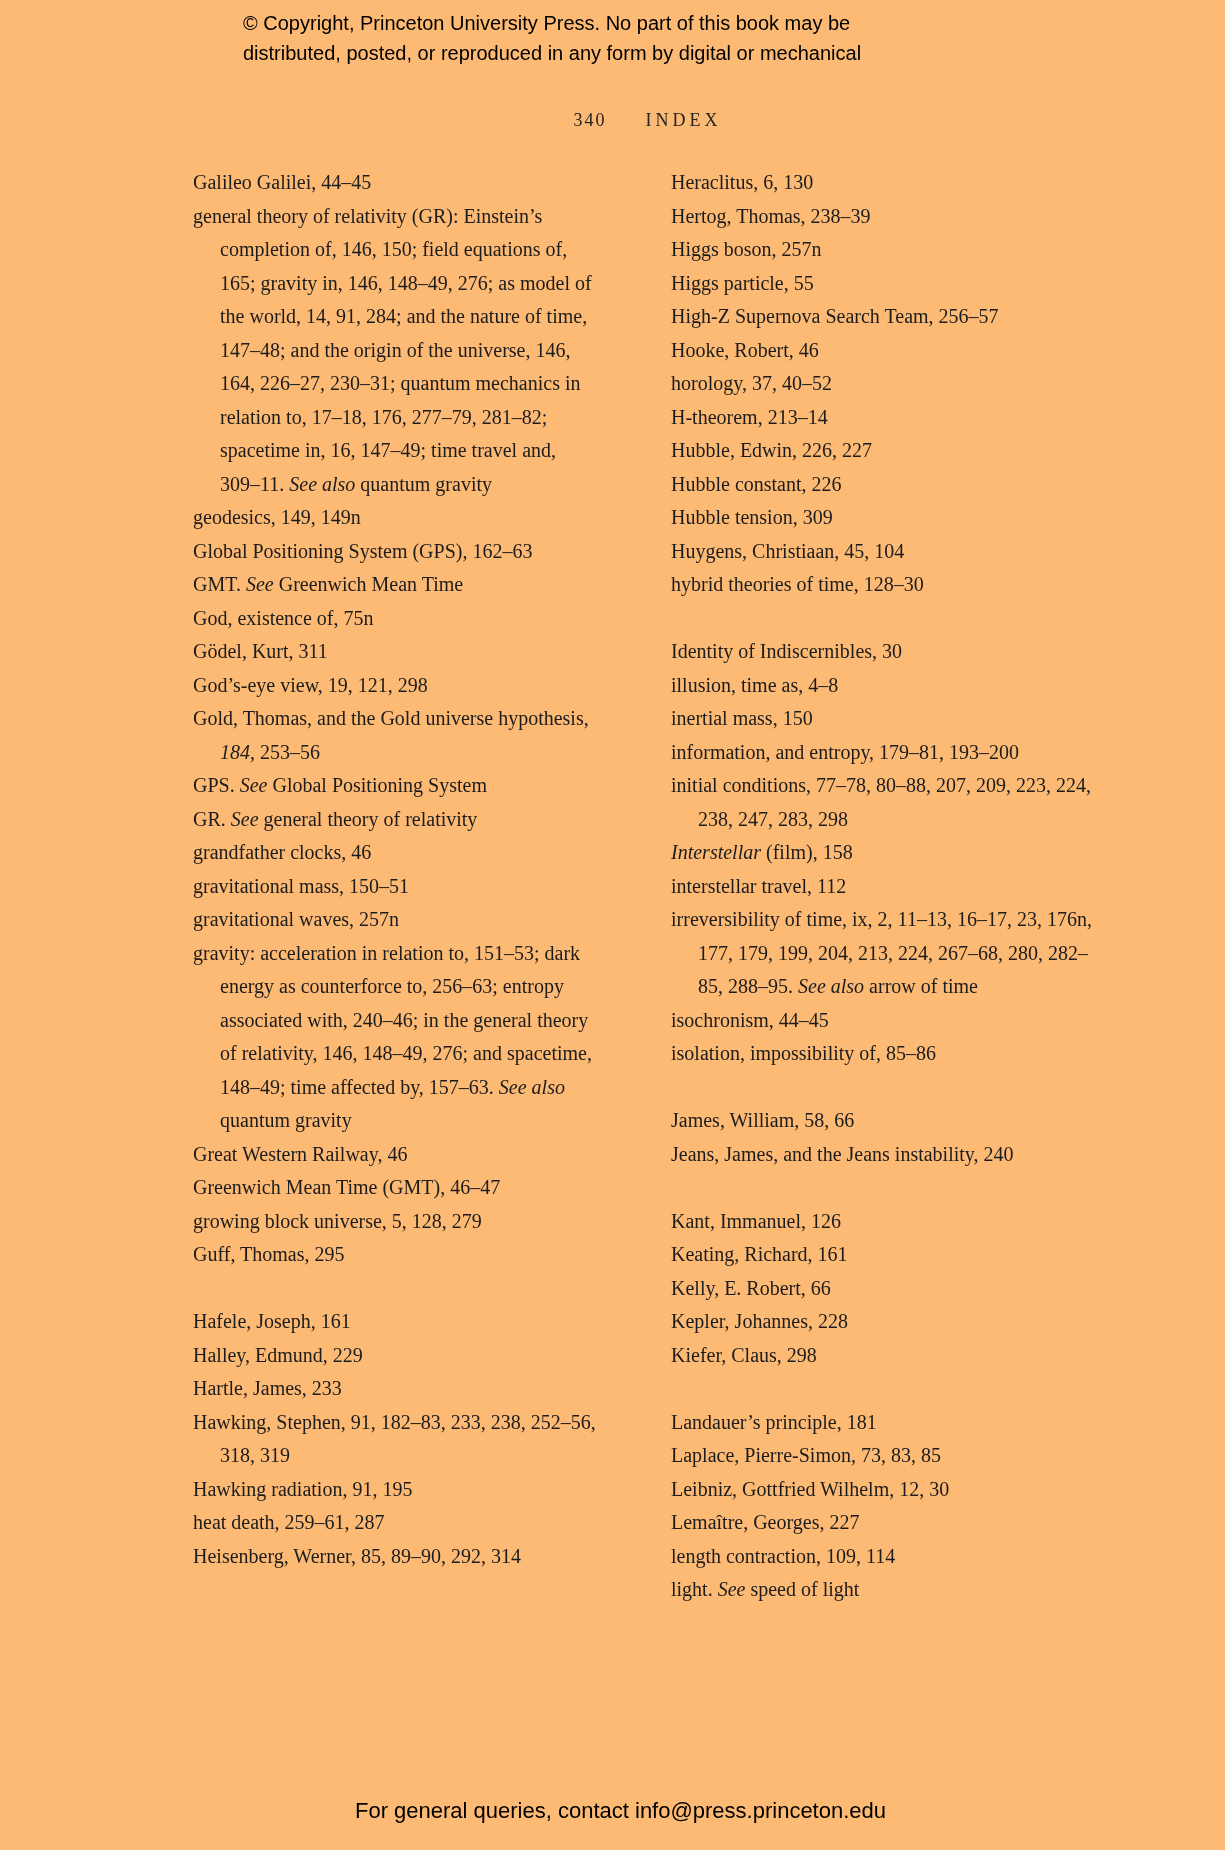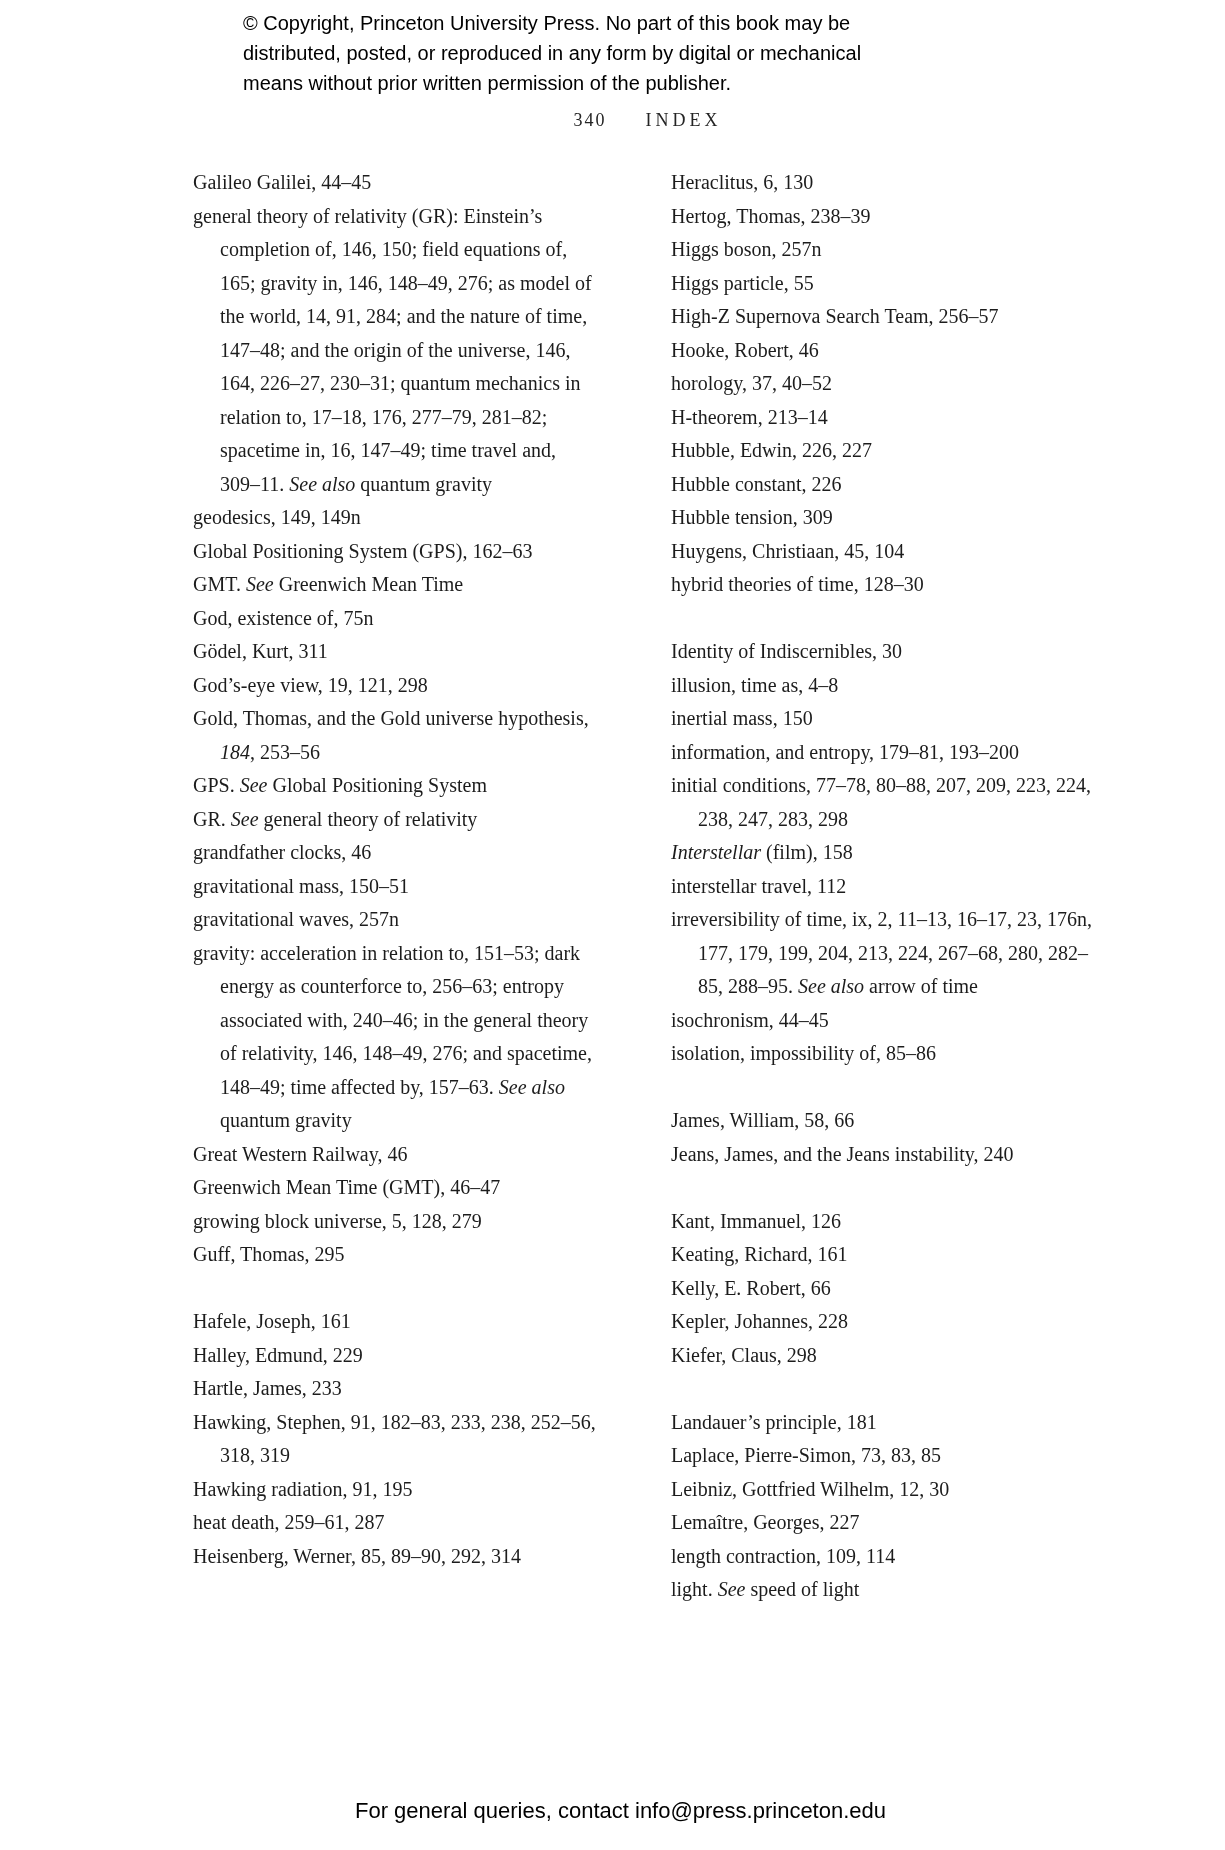--- a/index.html
+++ b/index.html
@@ -1,21 +1,21 @@
 <!DOCTYPE html>
 <html><head>
 <meta charset="utf-8">
 <style>
   html, body { margin: 0; padding: 0; background: #e8e8e8; }
   .page {
     position: relative;
     width: 1225px;
     height: 1850px;
     margin: 0 auto;
-    background: #ffffff;
+    background: #fdba74;
     font-family: "Liberation Serif", serif;
     color: #1c1c1c;
     overflow: hidden;
   }
   .copyright {
     position: absolute;
     left: 243px;
     top: 8px;
     font-family: "Liberation Sans", sans-serif;
     font-size: 20px;
@@ -67,21 +67,20 @@
   }
 </style>
 </head>
 <body>
 
 <div class="page">
 
   <div class="copyright">
     <div>© Copyright, Princeton University Press. No part of this book may be</div>
     <div>distributed, posted, or reproduced in any form by digital or mechanical</div>
-    <div>means without prior written permission of the publisher.</div>
   </div>
 
   <div class="running-head">
     <span class="page-number">340</span>
     <span class="head-title">INDEX</span>
   </div>
 
   <div class="columns">
     <div class="col-left">
         <div class="index-group">

